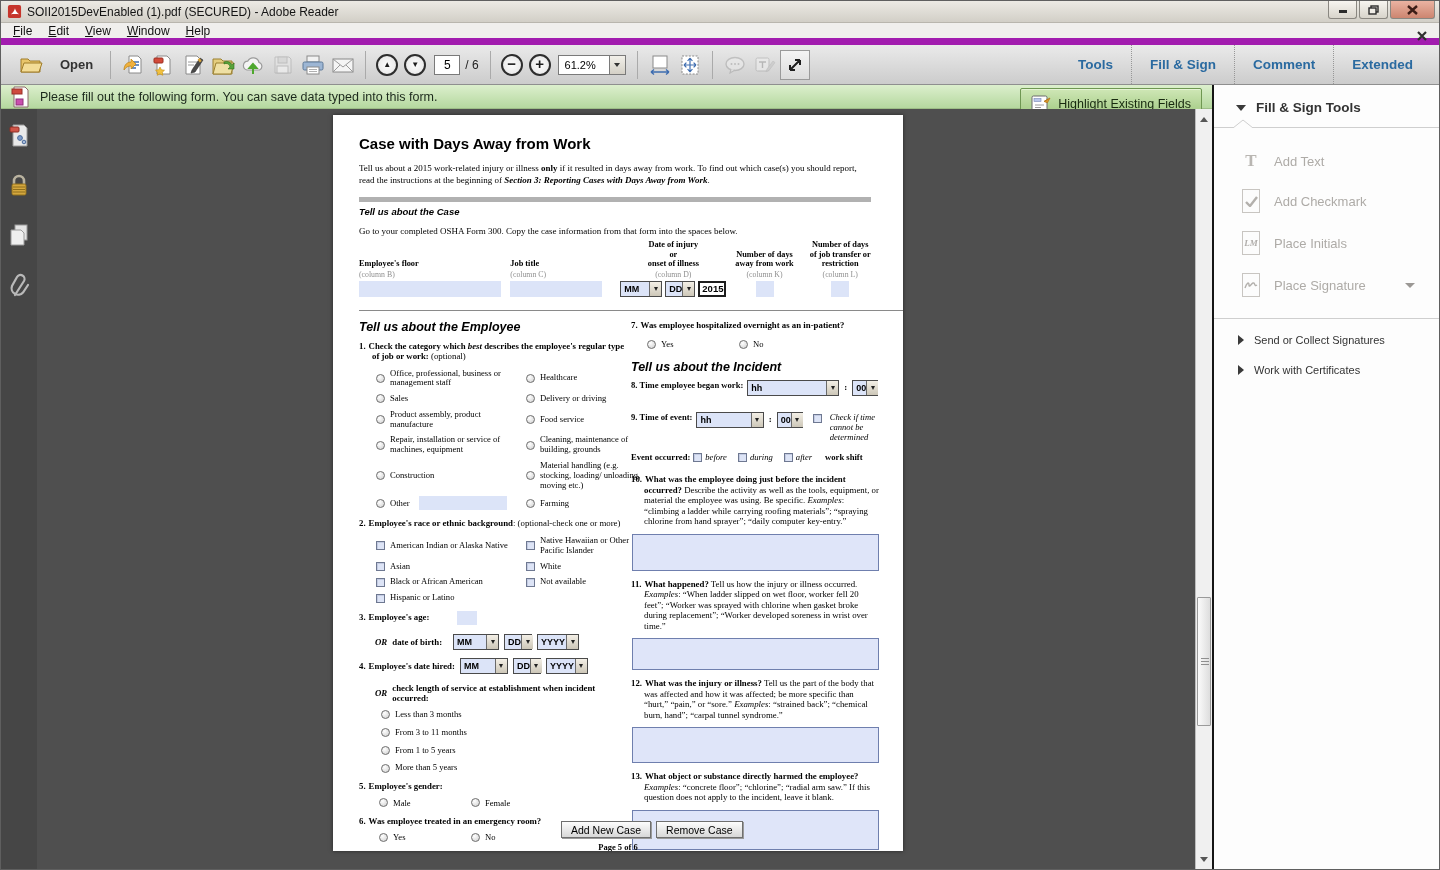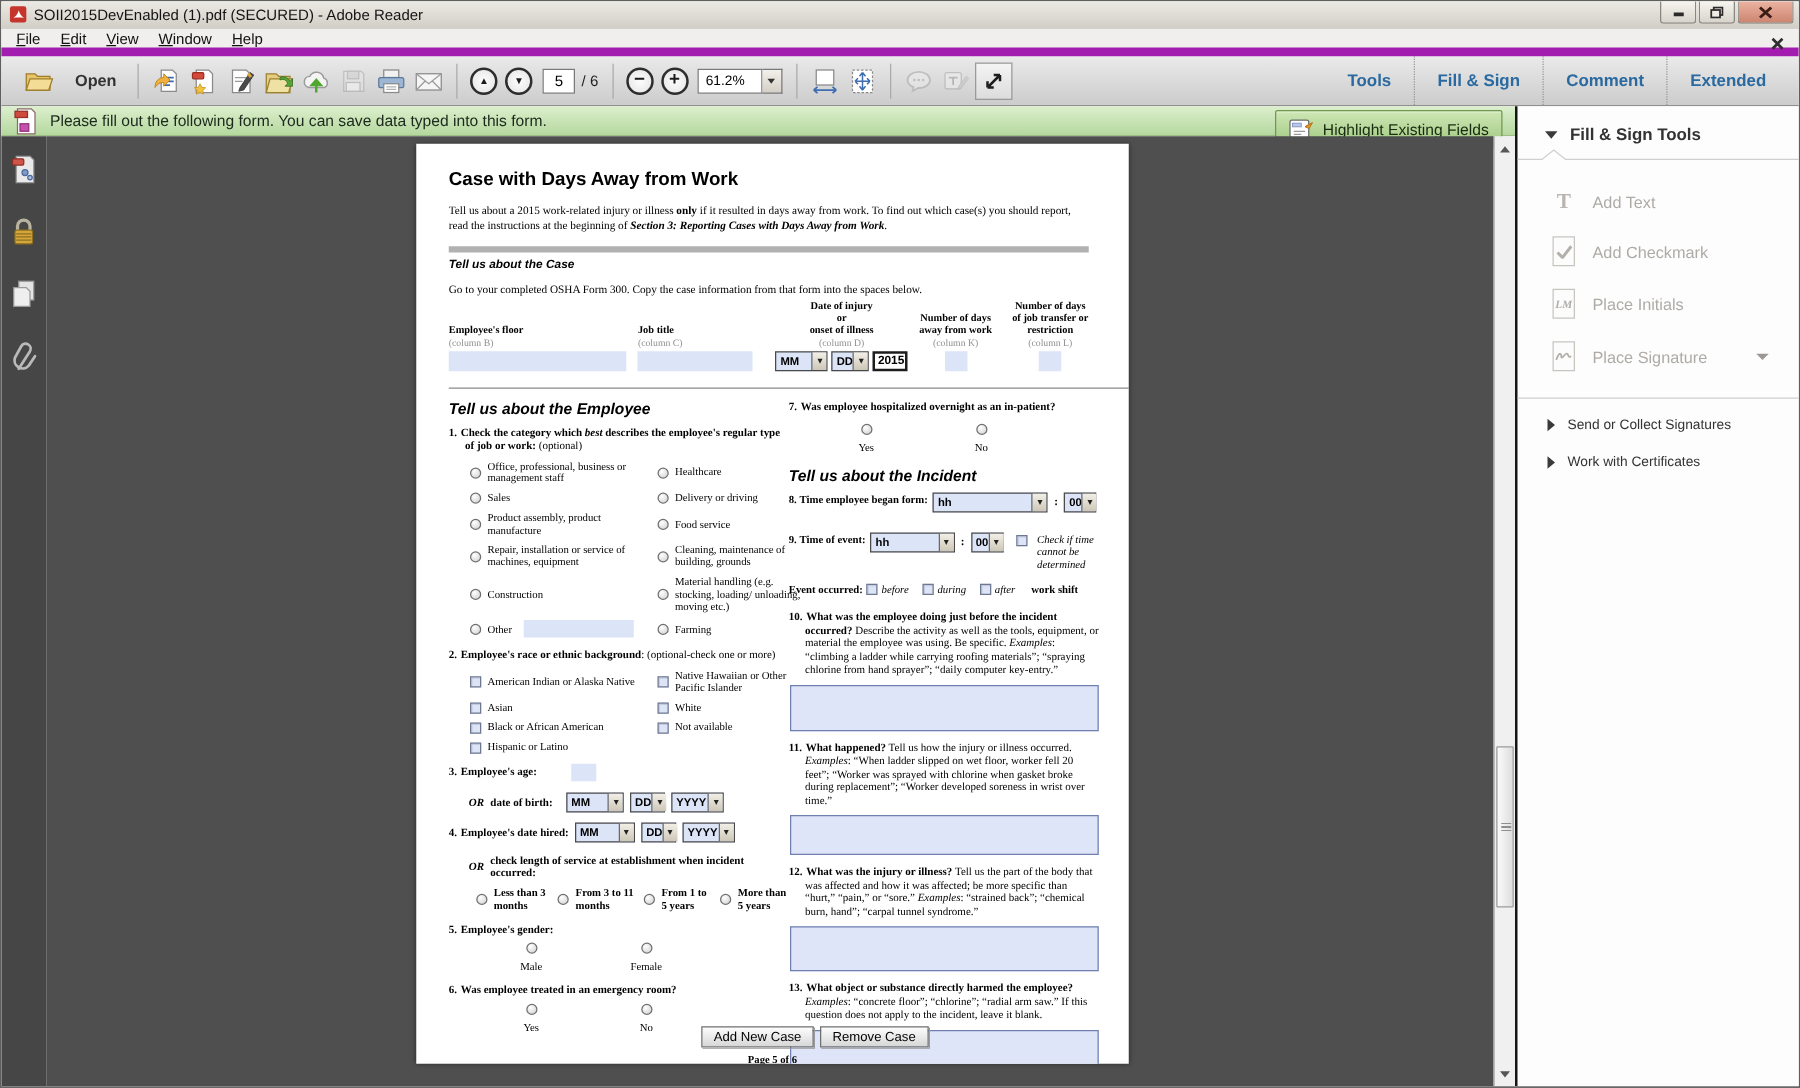--- a/index.html
+++ b/index.html
@@ -159,23 +159,23 @@
               box-shadow:inset 1px 1px 0 #c3cbe2; }
   .opt { display:flex; align-items:center; gap:5px; font-size:8.6px; line-height:9.8px; }
   .opt-grid { display:grid; grid-template-columns:150px 122px; row-gap:6px; align-items:center;
               margin:7px 0 6px 17px; }
   .opt-label { max-width:120px; }
   .q-gap { margin-top:8px; }
   .inline-field { background:#dce4f8; height:14px; width:88px; margin-left:4px; }
   .age-field { background:#dce4f8; height:14px; width:20px; display:inline-block; margin-left:28px;
                vertical-align:middle; }
   .or-row { margin:9px 0 0 16px; display:flex; align-items:center; gap:5px; font-size:8.8px; }
-  .svc-opts { margin:7px 0 0 22px; display:flex; flex-direction:row; gap:8px;font-weight:bold; }
+  .svc-opts { margin:7px 0 0 22px; display:flex; flex-direction:column; gap:8px; }
   .pair-row { margin:6px 0 0 20px; display:flex; align-items:center; gap:0; font-size:8.6px; }
-  .pair-row .opt2 { display:flex; align-items:center; gap:5px; width:92px;flex-direction:column; }
+  .pair-row .opt2 { display:flex; align-items:center; gap:5px; width:92px; }
 
   .time-row { display:flex; align-items:flex-start; gap:4px; font-size:8.6px; margin-top:6px; }
   .tarea { background:#dfe5f9; border:1px solid #6f7fae; width:247px; margin:7px 0 8px 1px; }
   .colon { font-weight:bold; font-size:9px; padding:2px 1px 0; }
   .note { font-style:italic; font-size:8.6px; line-height:10px; width:56px; margin-left:4px; }
 
   .case-buttons { position:absolute; left:228px; top:706px; display:flex; gap:5px; }
   .form-btn { font-family:"Liberation Sans", sans-serif; font-size:10.5px; color:#000;
               background:linear-gradient(#fdfdfd,#d7d7d7); border:1px solid #6f6f6f;
               box-shadow:1px 1px 0 #9a9a9a; padding:1px 9px; height:17px; }
@@ -652,21 +652,21 @@
                       </span>
                     <span class="opt2">
                         <span class="radio"></span>
                         <span>No</span>
                       </span>
                   </div>
 
                   <div class="sec-heading" style="margin:11px 0 5px;">Tell us about the Incident</div>
 
                   <div class="time-row">
-                    <span style="white-space:nowrap"><span class="b">8.</span> <span class="b">Time employee began form:</span></span>
+                    <span style="white-space:nowrap"><span class="b">8.</span> <span class="b">Time employee began work:</span></span>
                     <span class="dd" style="width:92px">
                         <span class="dd-val">hh</span>
                         <span class="dd-btn">
                           <span class="tri-down"></span>
                         </span>
                       </span>
                     <span class="colon">:</span>
                     <span class="dd" style="width:26px">
                         <span class="dd-val">00</span>
                         <span class="dd-btn">

